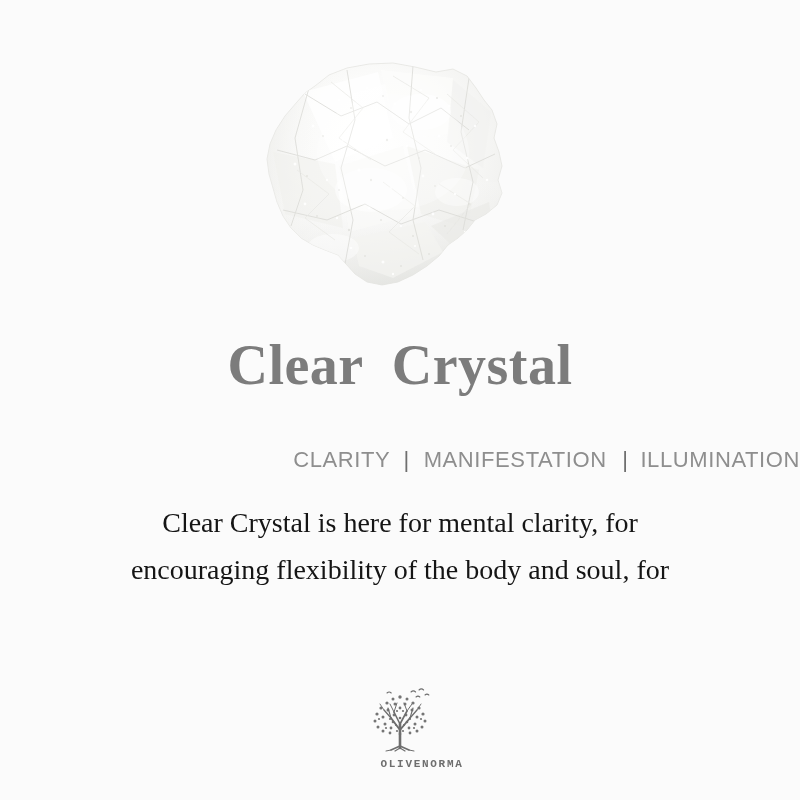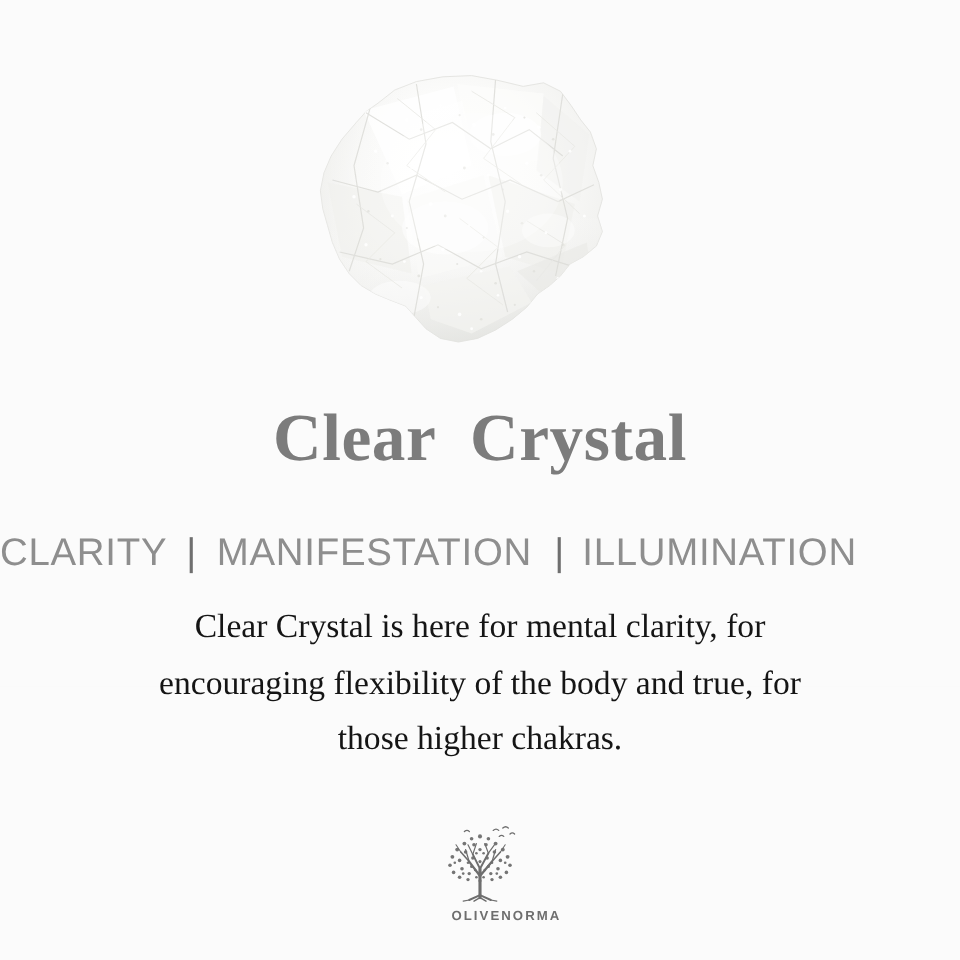--- a/index.html
+++ b/index.html
@@ -57,24 +57,24 @@
     color: #7c7c7c;
     white-space: pre;
   }
 
   
   .subtitle {
     position: absolute;
     left: 0;
     top: 444px;
     width: 800px;
-    text-align: left;
+    text-align: right;
     font-family: "Liberation Sans", sans-serif;
     font-weight: 300;
-    font-size: 32px;
+    font-size: 22px;
     line-height: 32px;
     letter-spacing: 0.6px;
     color: #8e8e8e;
     white-space: nowrap;
   }
   .subtitle .kw {
     color: #8e8e8e;
   }
   .subtitle .sep {
     color: #6f6f6f;
@@ -112,21 +112,21 @@
   }
   .brand-mark {
     display: block;
     margin: 0 auto;
     width: 86px;
     height: 72px;
   }
   .brand-name {
     display: block;
     margin-top: 2px;
-    font-family: Liberation Sans, sans-serif;
+    font-family: Liberation Mono, monospace;
     font-size: 11px;
     font-weight: bold;
     letter-spacing: 1.7px;
     color: #6e6e6e;
     padding-left: 44px;
   }
 </style>
 </head>
 <body>
 
@@ -282,22 +282,21 @@
   <div class="subtitle">
     <span class="kw">CLARITY</span>
     <span class="sep">|</span>
     <span class="kw">MANIFESTATION</span>
     <span class="sep tight">|</span>
     <span class="kw">ILLUMINATION</span>
   </div>
 
   <div class="description">
     <span class="line">Clear Crystal is here for mental clarity, for</span>
-    <span class="line">encouraging flexibility of the body and true, for</span>
-    <span class="line">those higher chakras.</span>
+    <span class="line">encouraging flexibility of the body and soul, for</span>
   </div>
 
   <div class="brand">
     <svg class="brand-mark" viewBox="0 0 86 72" xmlns="http://www.w3.org/2000/svg">
       <g fill="#6e6e6e">
 
         <g stroke="#6e6e6e" fill="none" stroke-linecap="round">
           <path d="M43,64 L43,40" stroke-width="2.6"></path>
           <path d="M43,46 L34,34" stroke-width="1.9"></path>
           <path d="M43,46 L53,34" stroke-width="1.9"></path>

